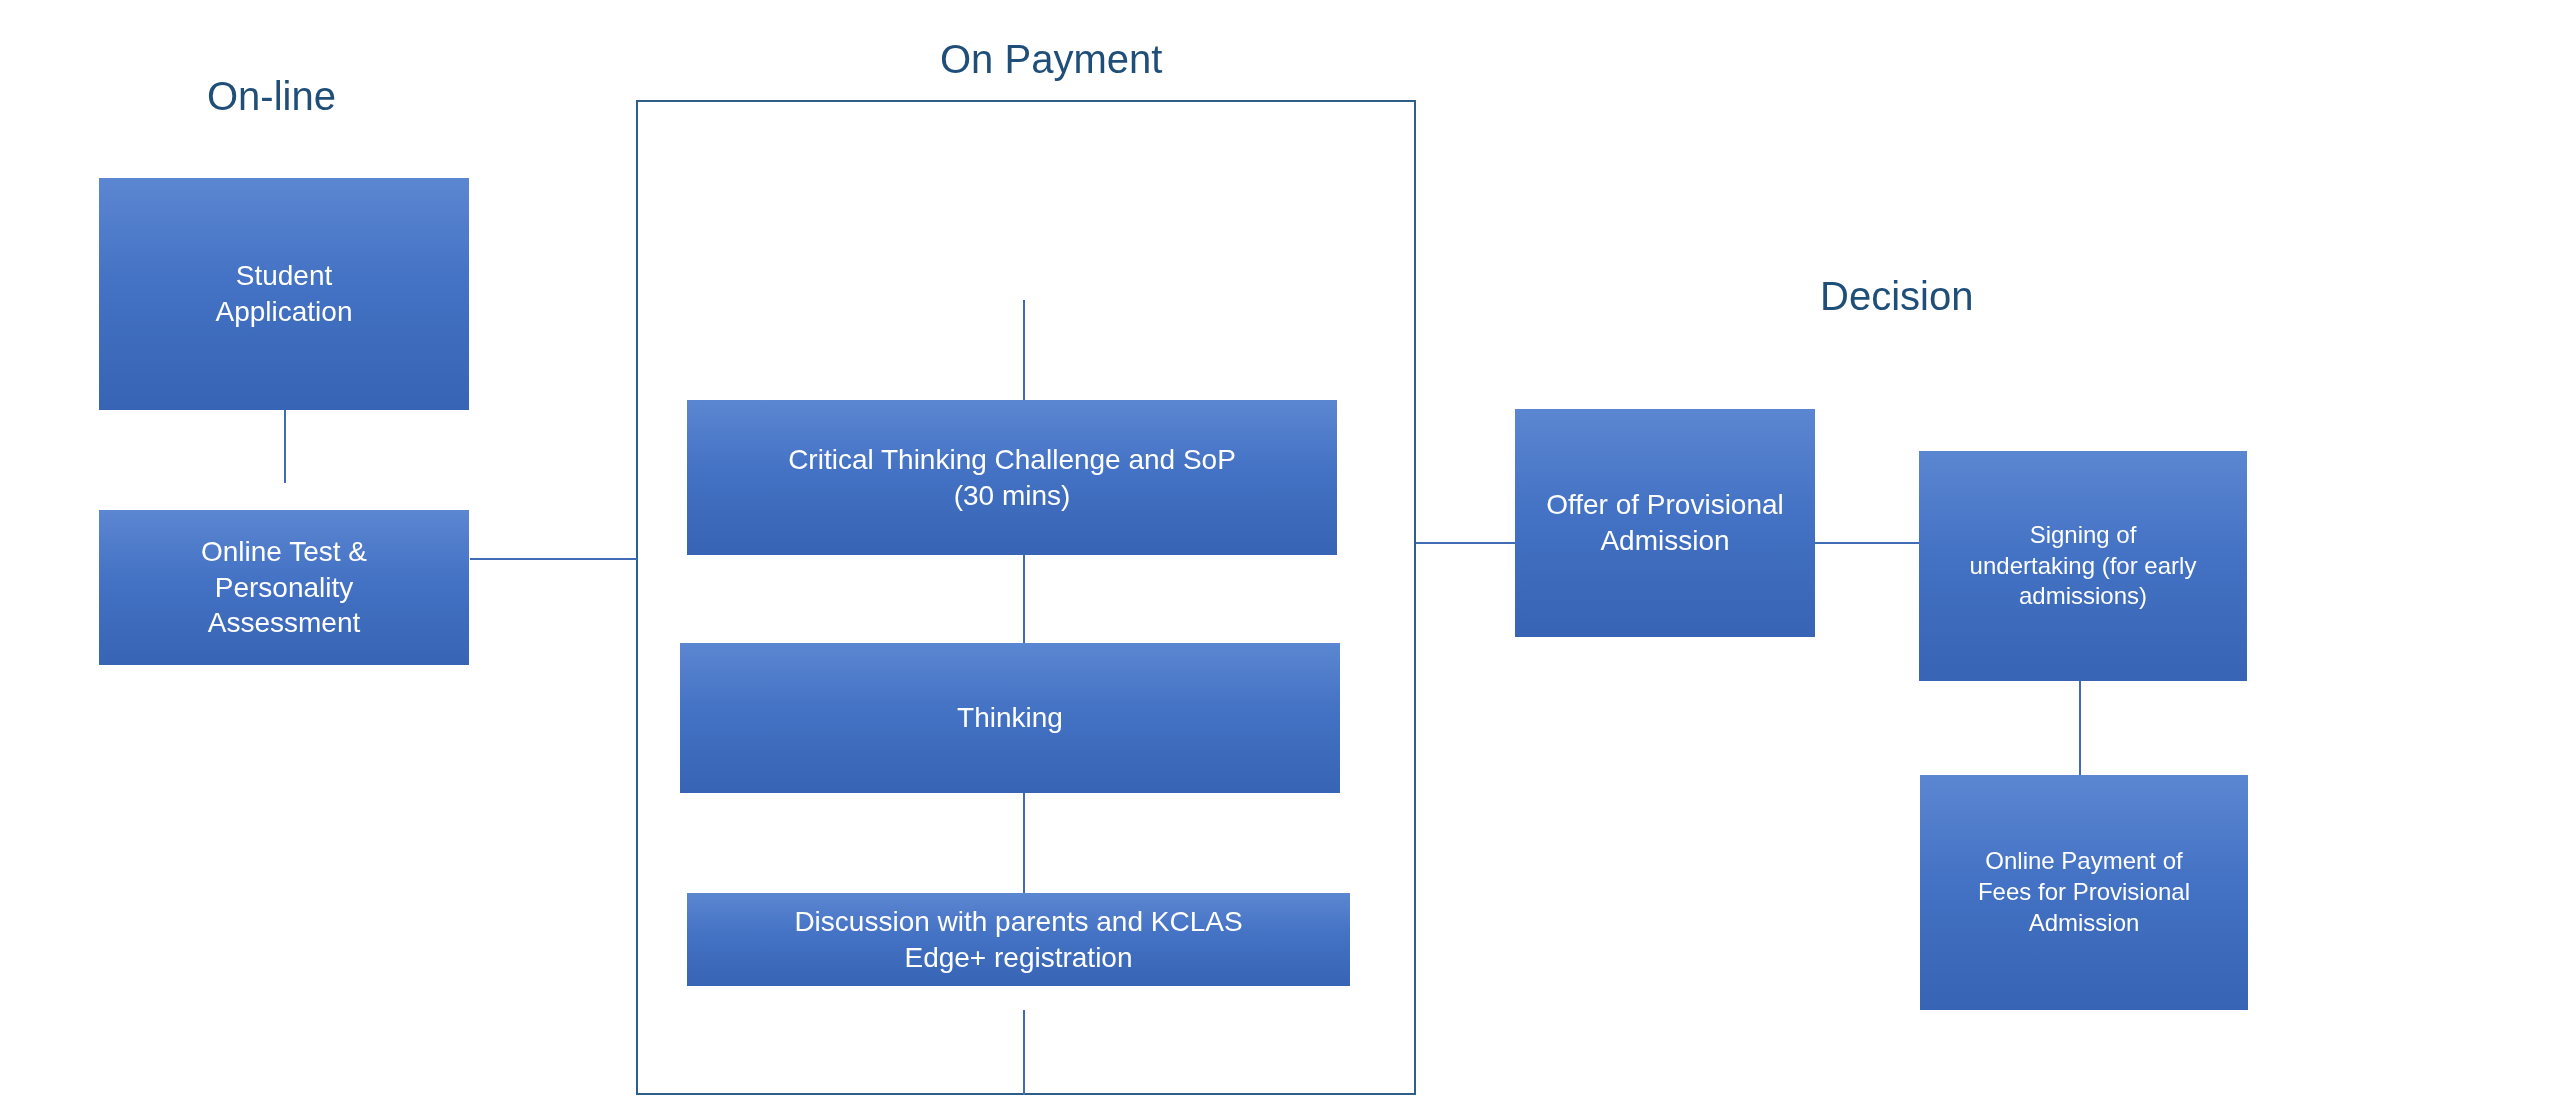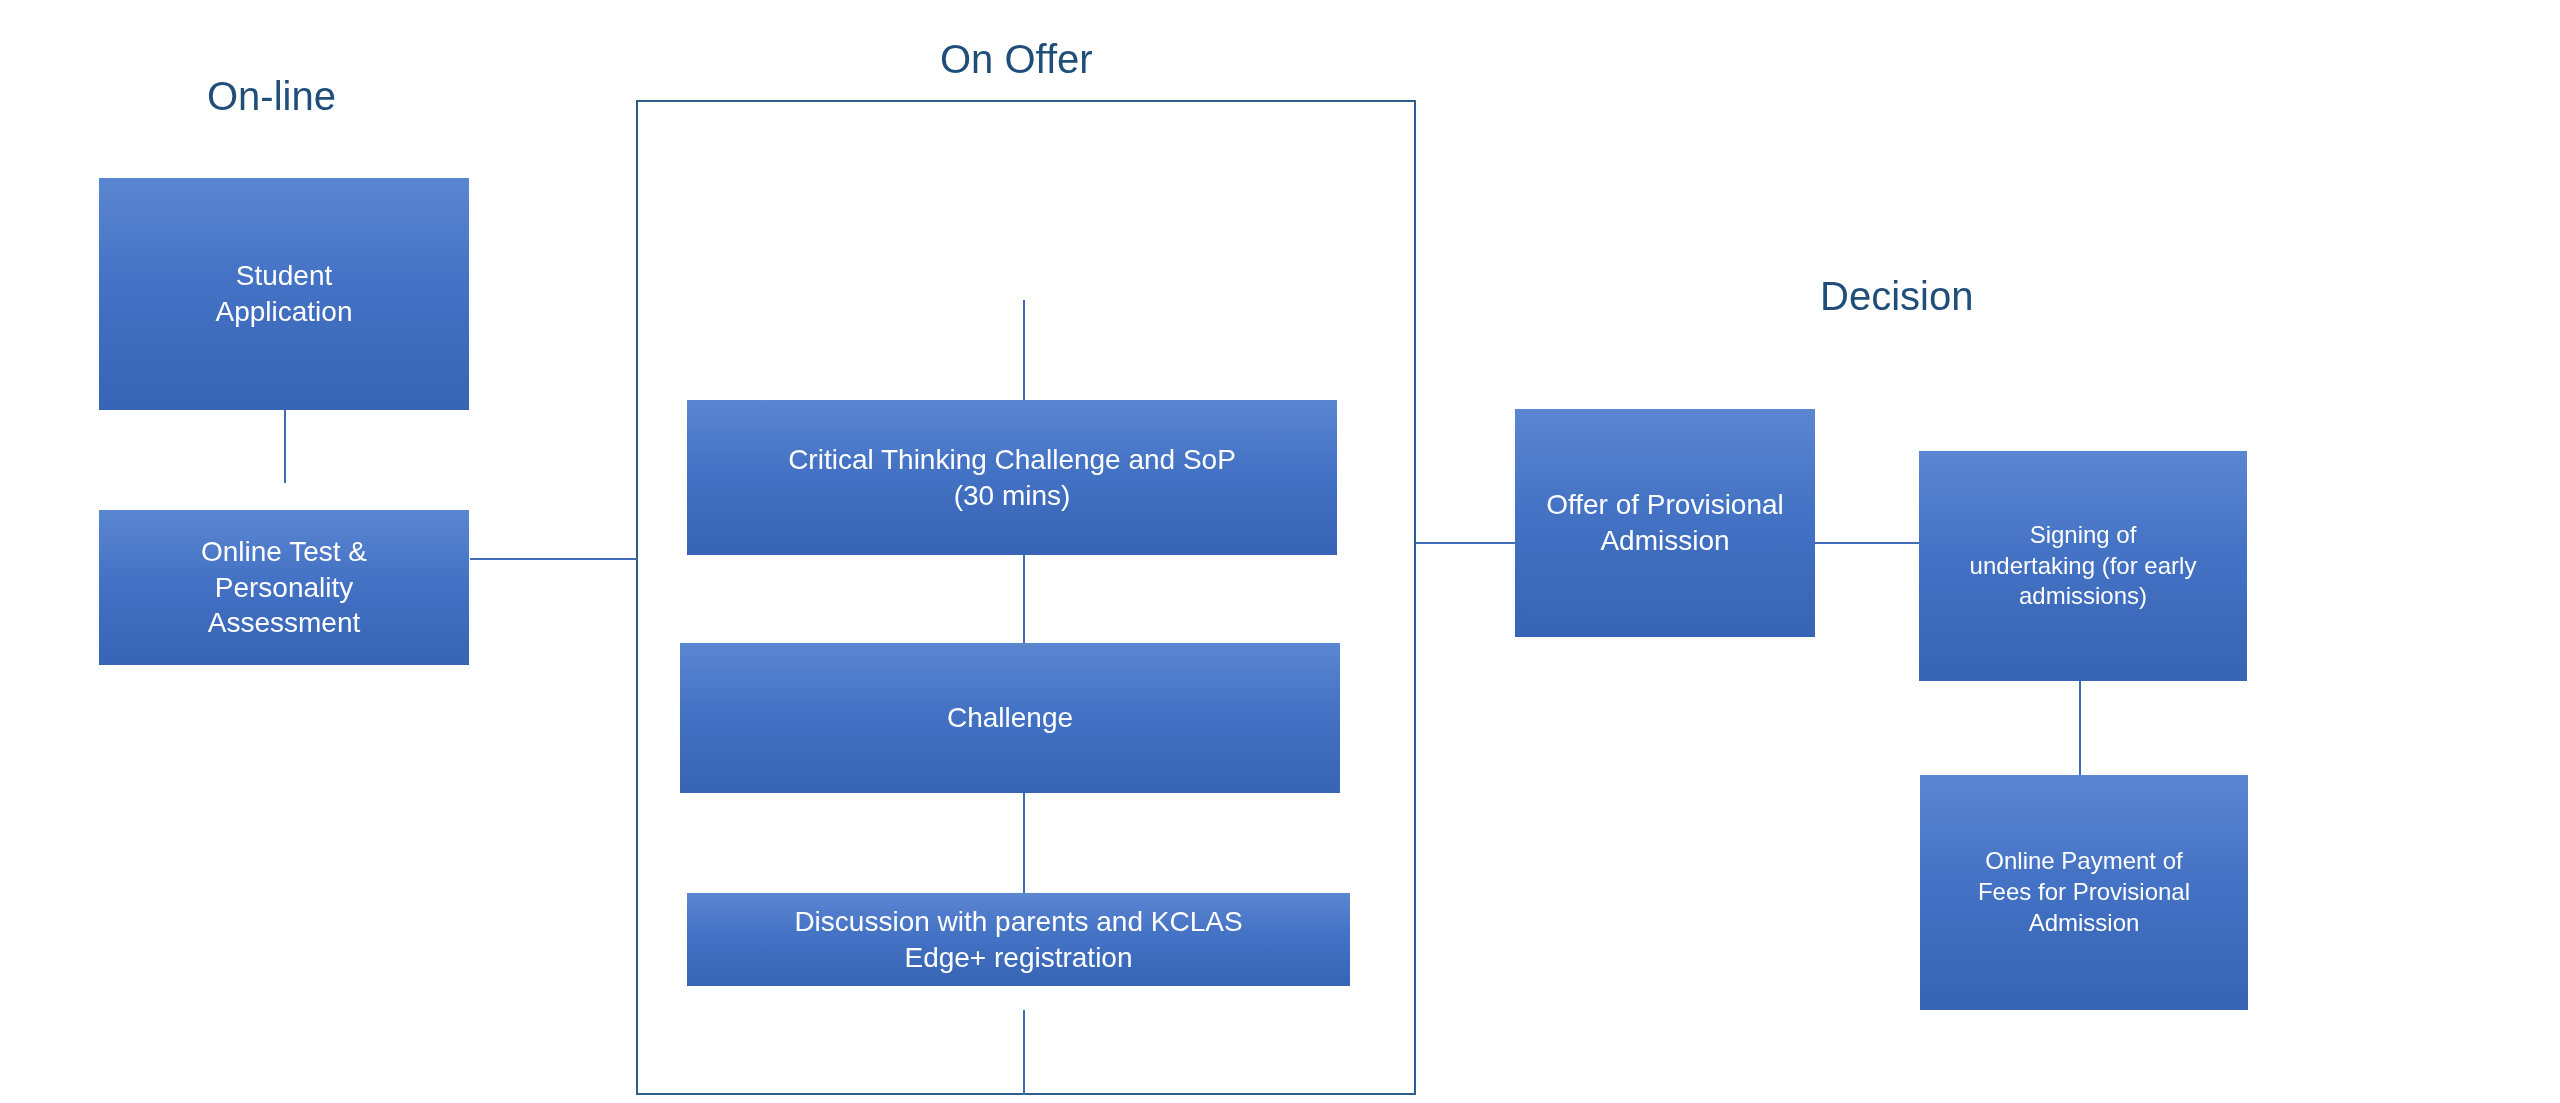--- a/index.html
+++ b/index.html
@@ -53,21 +53,21 @@
     background: transparent;
   }
 </style>
 </head>
 <body>
 
 <div id="canvas">
 
   <div class="section-title" style="left:207px; top:72px;">On-line</div>
 
-  <div class="section-title" style="left:940px; top:35px;">On Offer</div>
+  <div class="section-title" style="left:940px; top:35px;">On Payment</div>
 
   <div class="section-title" style="left:1820px; top:272px;">Decision</div>
 
   <div class="group-box" style="left:636px; top:100px; width:780px; height:995px;"></div>
 
   <div class="connector" style="left:284px; top:409px; width:2px; height:74px;"></div>
 
   <div class="connector" style="left:470px; top:558px; width:167px; height:2px;"></div>
 
   <div class="connector" style="left:1023px; top:300px; width:2px; height:100px;"></div>
@@ -95,21 +95,21 @@
 Assessment</span>
   </div>
 
 
   <div class="node" style="left:687px; top:400px; width:650px; height:155px; font-size:28px;">
     <span class="node-text">Critical Thinking Challenge and SoP
 (30 mins)</span>
   </div>
 
   <div class="node" style="left:680px; top:643px; width:660px; height:150px; font-size:28px;">
-    <span class="node-text">Challenge</span>
+    <span class="node-text">Thinking</span>
   </div>
 
   <div class="node" style="left:687px; top:893px; width:663px; height:93px; font-size:28px;">
     <span class="node-text">Discussion with parents and KCLAS
 Edge+ registration</span>
   </div>
 
   <div class="node" style="left:1515px; top:409px; width:300px; height:228px; font-size:28px;">
     <span class="node-text">Offer of Provisional
 Admission</span>

